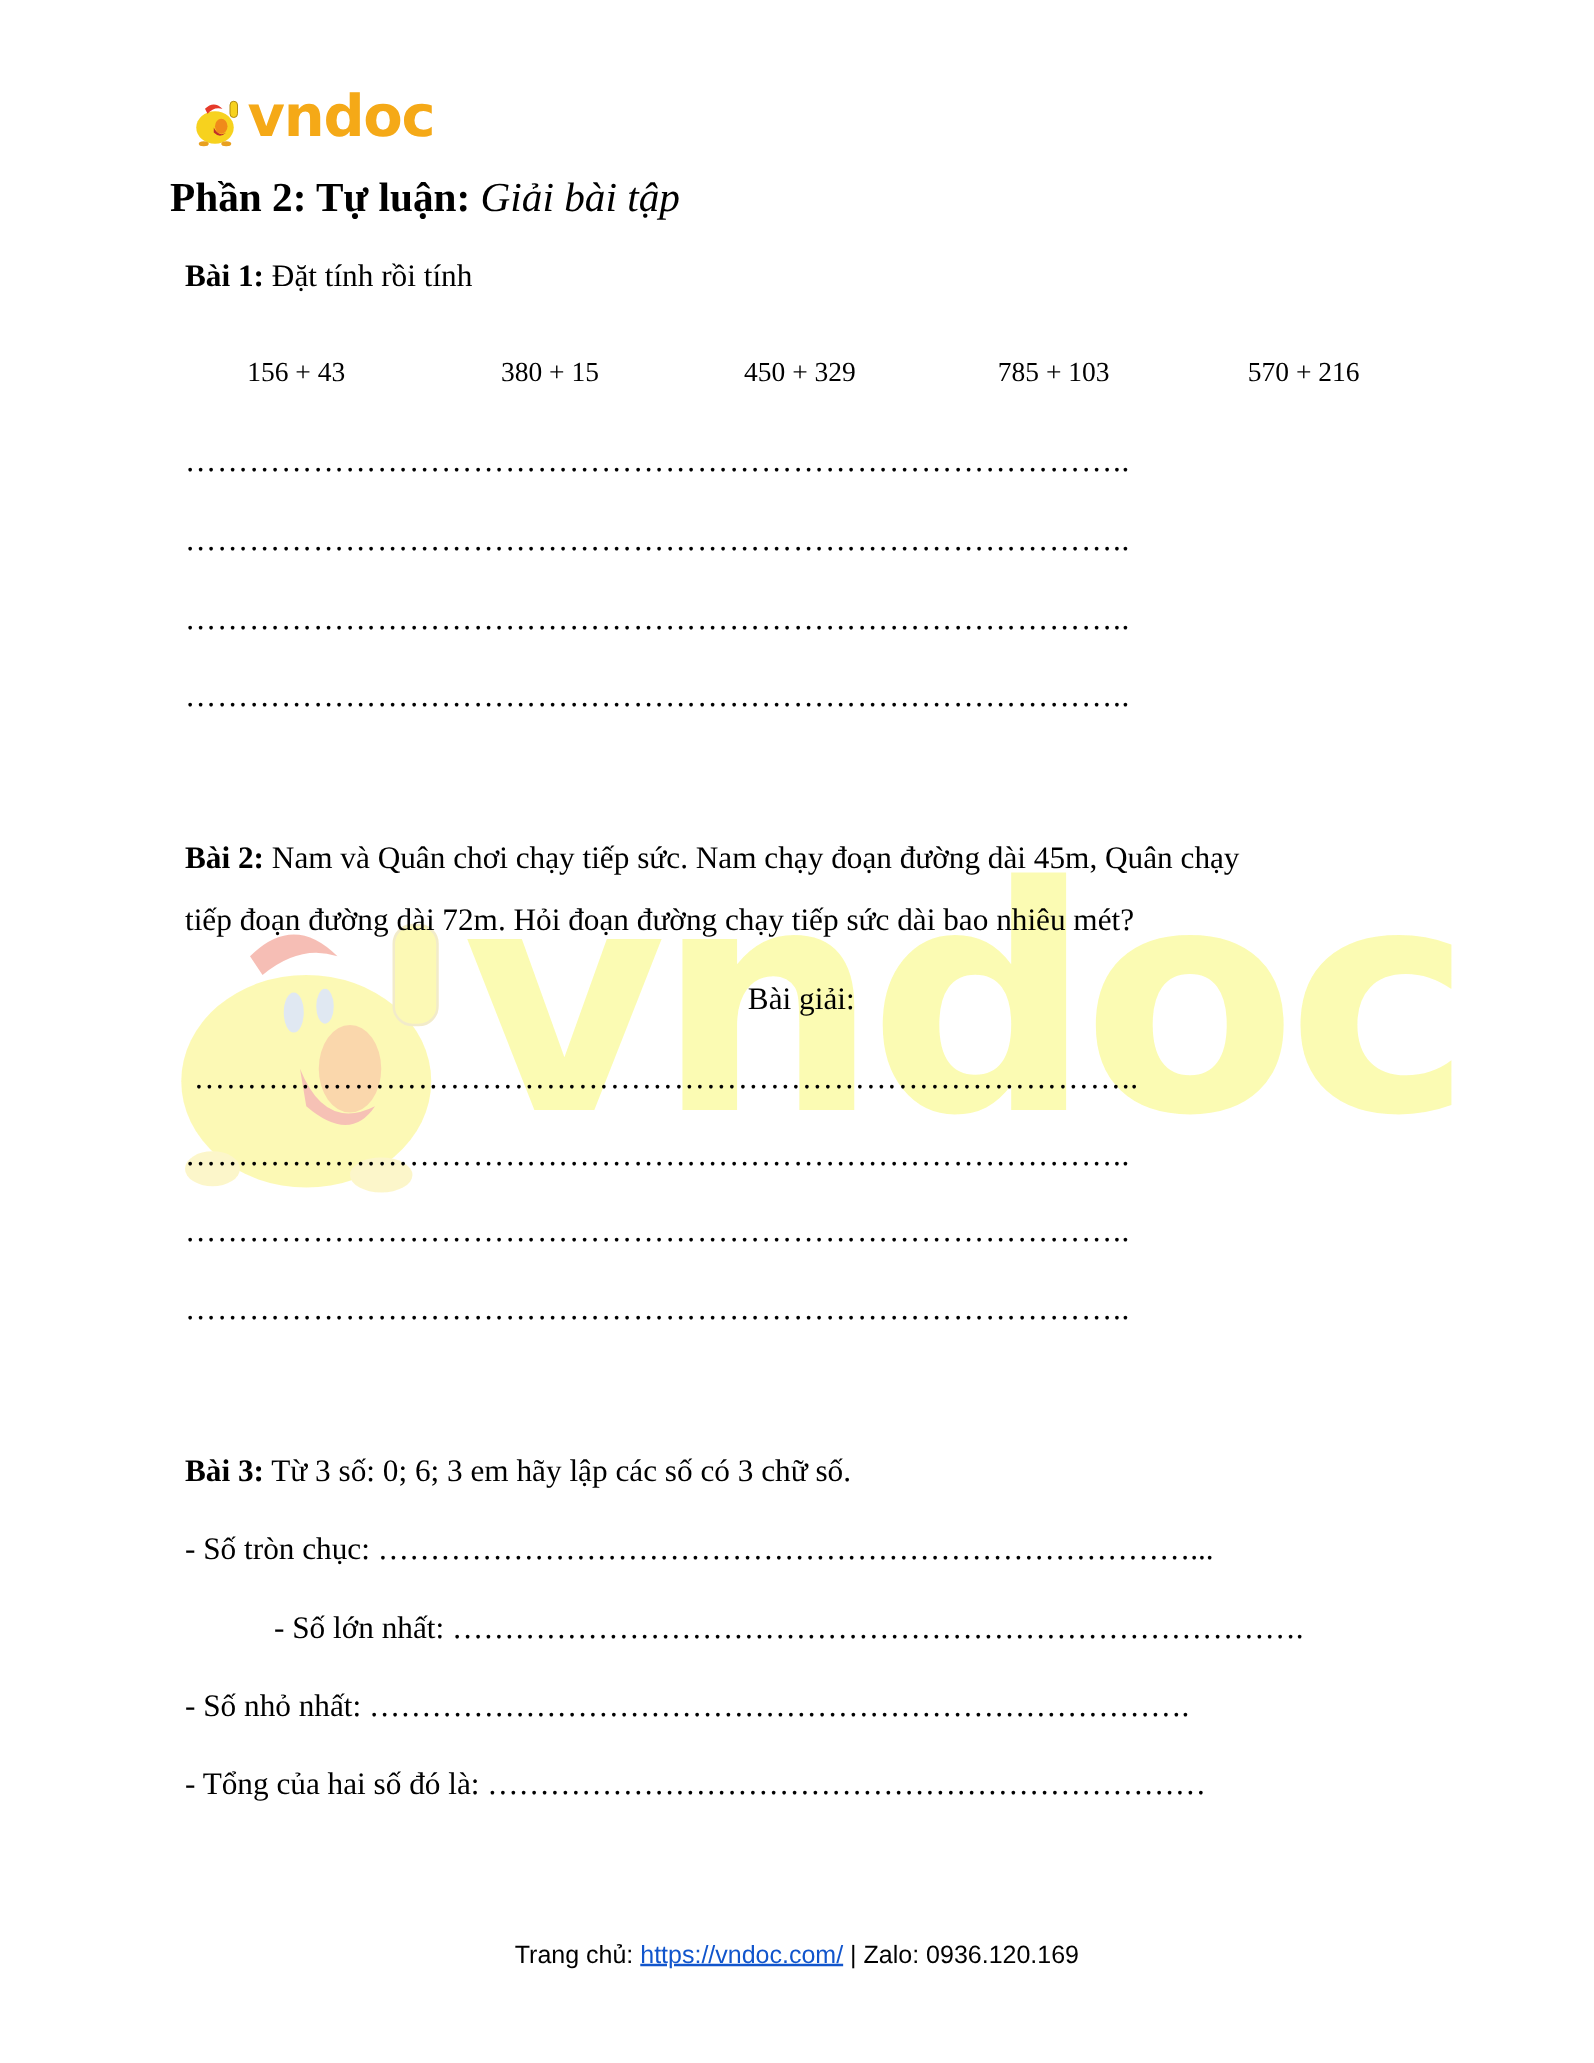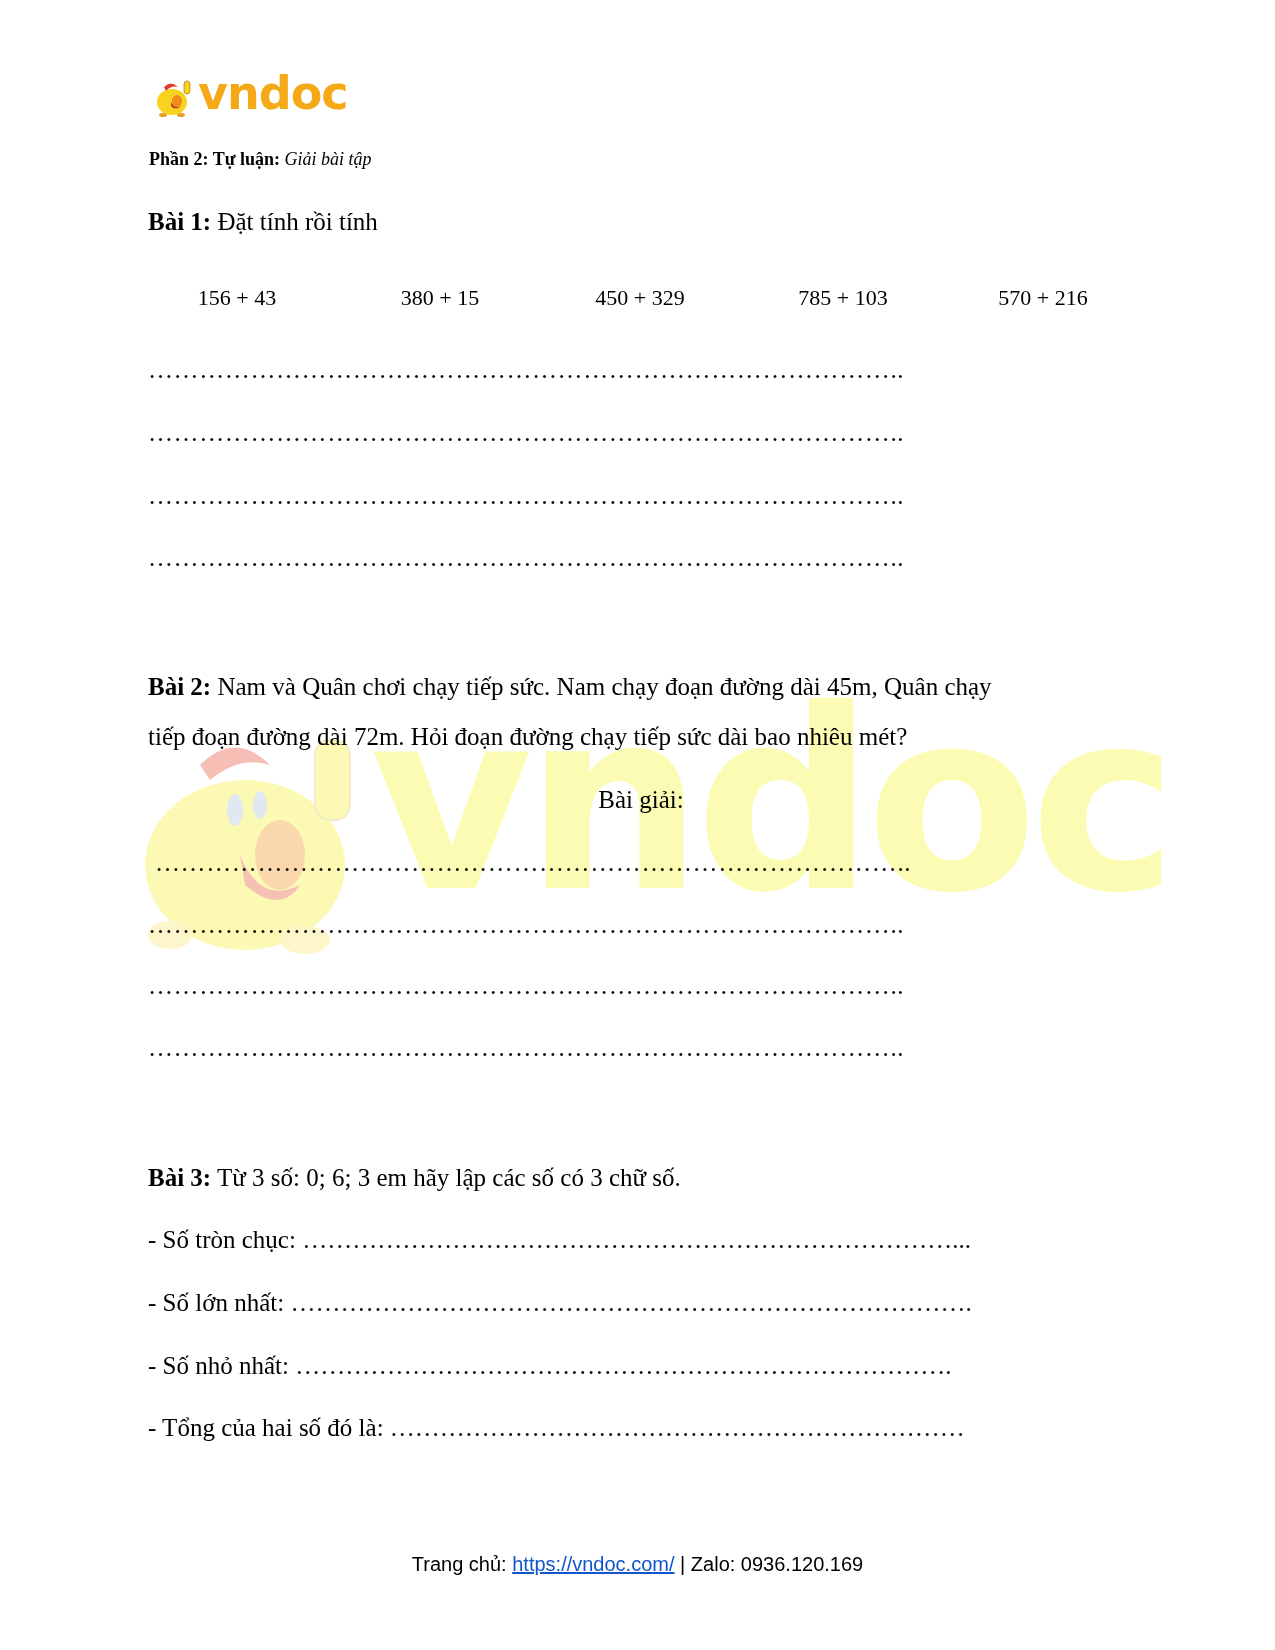--- a/index.html
+++ b/index.html
@@ -54,21 +54,21 @@
     <path d="M10 9 Q17 2 24 9 Q17 7 12 13 Z" fill="#e53a2a"></path>
     <rect x="30" y="3" width="6" height="13" rx="3" fill="#f7d21e" stroke="#b08a10" stroke-width="0.8"></rect>
     <ellipse cx="23" cy="23" rx="5" ry="6" fill="#f08a1a"></ellipse>
     <path d="M17 24 Q21 32 27 28 Q22 33 17 28 Z" fill="#c0302a"></path>
     <ellipse cx="9" cy="37" rx="4" ry="2" fill="#e8a020"></ellipse>
     <ellipse cx="27" cy="37" rx="4" ry="2" fill="#e8a020"></ellipse>
   </svg>
   <span class="logo-word">vndoc</span>
 </div>
 
-<div class="abs txt z1" style="left:149px; top:144px; font-size:18px;">
+<div class="abs txt z1" style="left:136px; top:144px; font-size:33px;">
   <b>Phần 2: Tự luận:</b>
   <i>Giải bài tập</i>
 </div>
 
 <div class="abs txt z1" style="left:148px; top:207px;">
   <b>Bài 1:</b>
   <span>Đặt tính rồi tính</span>
 </div>
 
 <div class="abs txt expr z1" style="left:157px;">156 + 43</div>
@@ -97,21 +97,21 @@
 
 <div class="abs txt z1" style="left:148px; top:1163px;">
   <b>Bài 3:</b>
   <span>Từ 3 số: 0; 6; 3 em hãy lập các số có 3 chữ số.</span>
 </div>
 
 <div class="abs txt z1" style="left:148px; top:1225px; width:966px; overflow:hidden;">
   <span>- Số tròn chục:</span>
   <span>……………………………………………………………………...</span>
 </div>
-<div class="abs txt z1" style="left:148px; top:1288px; width:966px; overflow:hidden;">
+<div class="abs txt z1" style="left:148px; top:1288px; width:966px; overflow:hidden;text-align:center;">
   <span>- Số lớn nhất:</span>
   <span>……………………………………………………………………….</span>
 </div>
 <div class="abs txt z1" style="left:148px; top:1351px; width:966px; overflow:hidden;">
   <span>- Số nhỏ nhất:</span>
   <span>…………………………………………………………………….</span>
 </div>
 <div class="abs txt z1" style="left:148px; top:1413px; width:966px; overflow:hidden;">
   <span>- Tổng của hai số đó là:</span>
   <span>……………………………………………………………</span>

